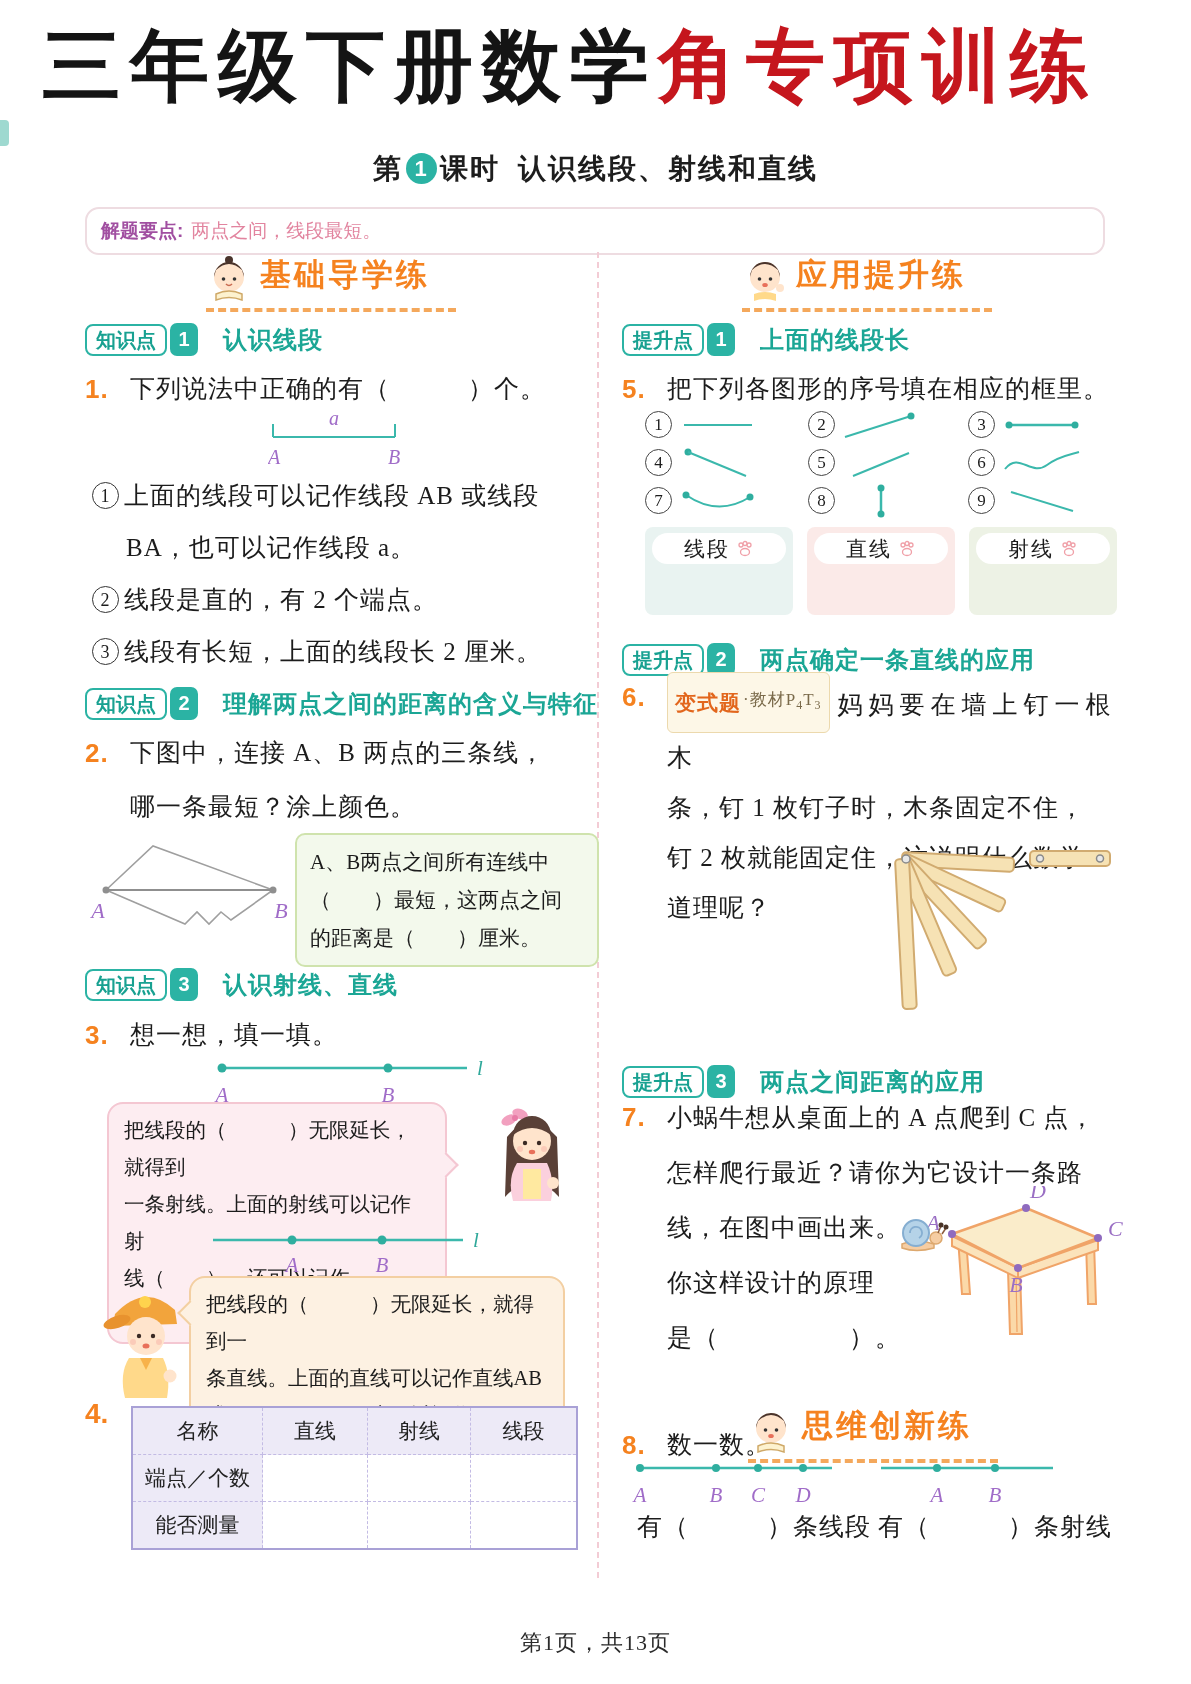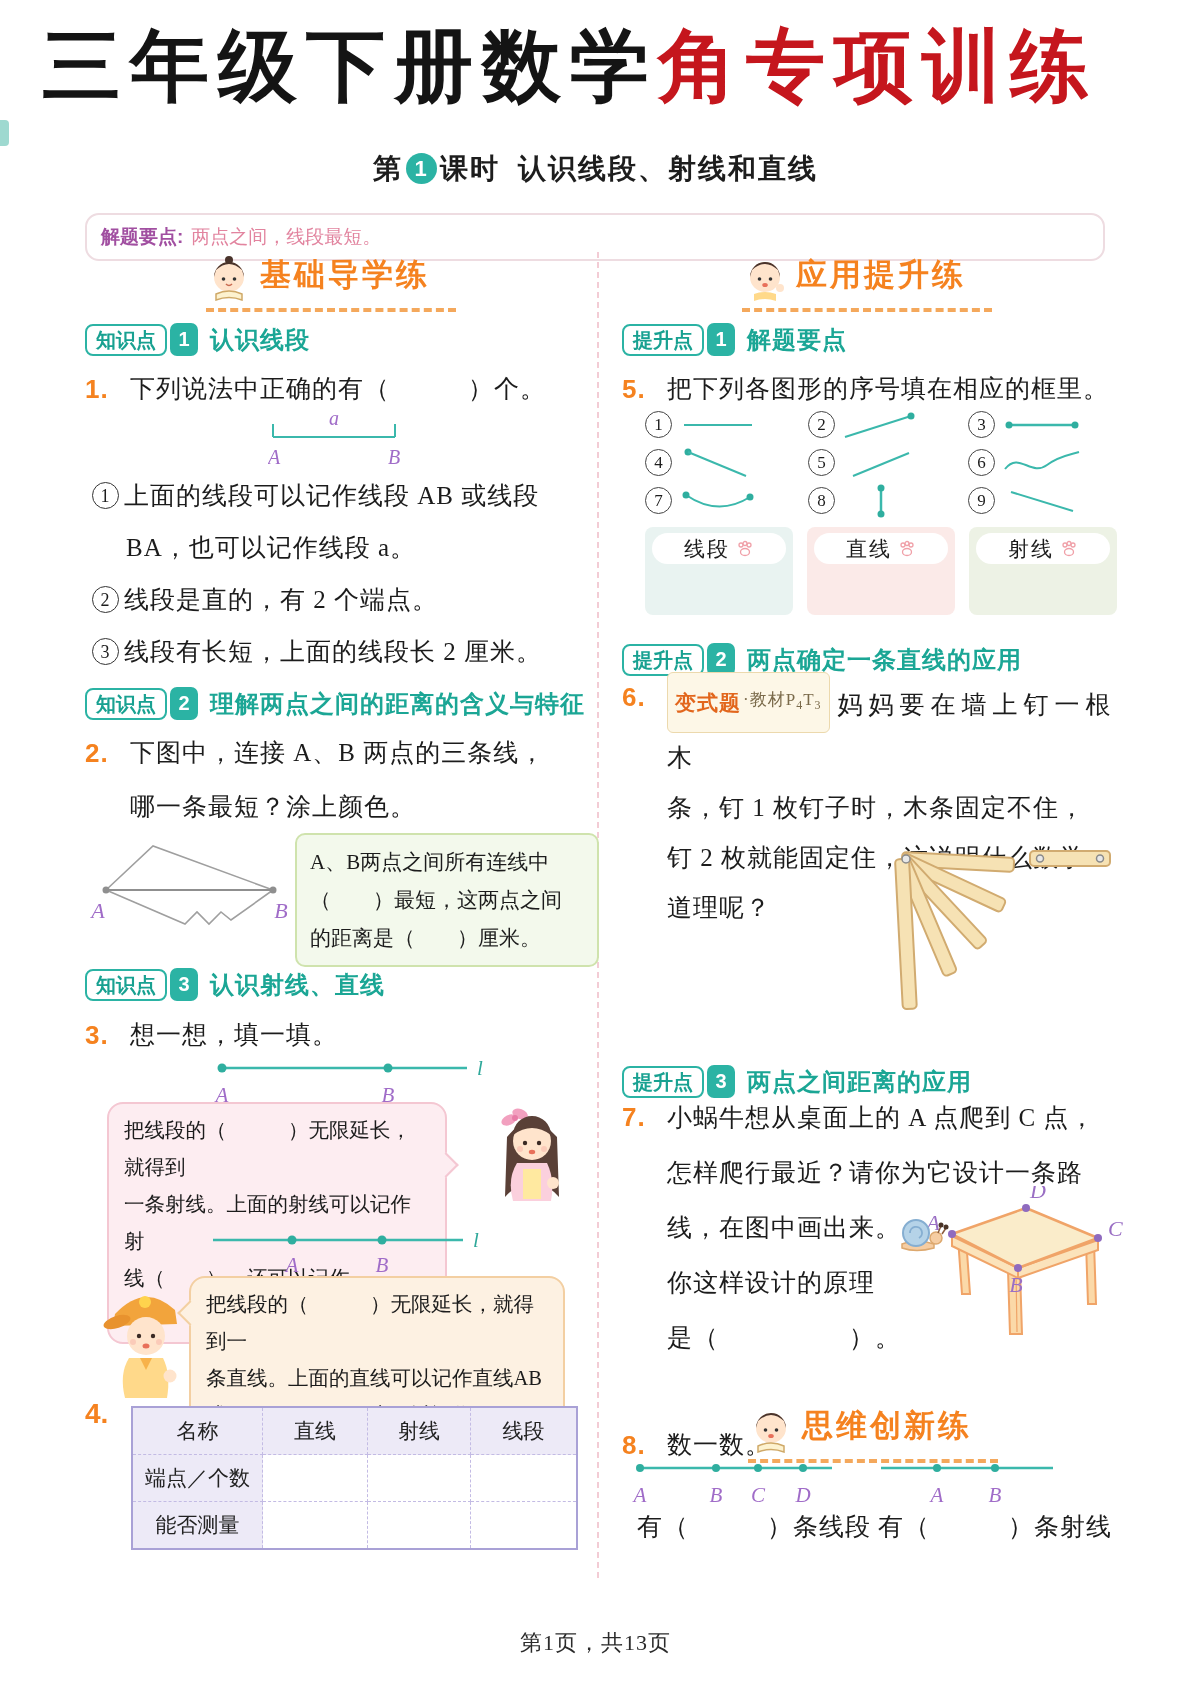--- a/index.html
+++ b/index.html
@@ -7,29 +7,29 @@
         font-family:"Liberation Serif","DejaVu Serif",serif;color:#1c1c1c}
   .side-mark{position:absolute;left:0;top:120px;width:9px;height:26px;background:#9ed9d0;border-radius:0 4px 4px 0}
   
   .title{position:absolute;left:42px;top:14px;font-size:79px;font-weight:900;letter-spacing:9px;white-space:nowrap;font-family:"Liberation Serif",serif}
   .title .black{color:#141414}.title .red{color:#c5161d}
   
   .lesson{position:absolute;left:0;width:100%;top:150px;text-align:center;font-family:"Liberation Sans","DejaVu Sans",sans-serif;font-weight:bold;font-size:28px;color:#1d1d1d;letter-spacing:2px}
   .lesson-num{display:inline-block;width:31px;height:31px;line-height:31px;border-radius:50%;background:#2bb3a4;color:#fff;font-size:22px;text-align:center;vertical-align:2px;margin:0 3px}
   .lesson-title{margin-left:18px}
   
-  .keybox{position:absolute;left:85px;top:213px;width:1020px;height:48px;border:2px solid #eedce1;border-radius:14px;display:flex;align-items:center;padding-left:14px;box-sizing:border-box}
+  .keybox{position:absolute;left:85px;top:207px;width:1020px;height:48px;border:2px solid #eedce1;border-radius:14px;display:flex;align-items:center;padding-left:14px;box-sizing:border-box}
   .keybox .lab{color:#a14fa1;font-weight:bold;font-size:19px;font-family:"Liberation Sans",sans-serif}
   .keybox .txt{color:#e2849f;font-size:19px;margin-left:8px}
   .divider{position:absolute;left:597px;top:252px;height:1326px;border-left:2px dashed #f3ccd5}
   
   .sec-header{position:absolute;display:flex;align-items:flex-start;gap:8px;padding:0 26px 6px 0;border-bottom:4px dashed #f4a85c}
   .sec-header .t{font-family:"Liberation Sans","DejaVu Sans",sans-serif;font-weight:bold;font-size:31px;color:#f5821f;letter-spacing:3px}
   
-  .kp-row{position:absolute;display:flex;align-items:center;gap:12px}
+  .kp-row{position:absolute;display:flex;align-items:center;gap:25px}
   .kp-badge{display:flex;align-items:center}
   .kp-badge .name{border:2px solid #2bb3a4;border-radius:8px;background:#fff;color:#18a191;
       font-family:"Liberation Sans",sans-serif;font-weight:bold;font-size:20px;line-height:26px;padding:1px 9px}
   .kp-badge .num{margin-left:3px;background:#2bb3a4;color:#fff;border-radius:7px;width:28px;height:33px;line-height:33px;
       text-align:center;font-family:"Liberation Sans",sans-serif;font-weight:bold;font-size:20px}
   .kp-title{color:#1ba695;font-family:"Liberation Sans","DejaVu Sans",sans-serif;font-weight:bold;font-size:24px;letter-spacing:1px}
   
   .q{position:absolute;font-size:25px;line-height:54px;letter-spacing:1px}
   .qnum{position:absolute;left:0;top:0;color:#f5821f;font-weight:bold;font-family:"Liberation Sans",sans-serif;font-size:26px}
   .qbody{display:block;padding-left:45px}
@@ -276,21 +276,21 @@
       <circle cx="38" cy="34" r="4" fill="#ffe4cc"></circle>
     </svg>
     <span class="t">应用提升练</span>
   </div>
 
   <div class="kp-row" style="left:622px;top:323px">
     <span class="kp-badge">
       <span class="name">提升点</span>
       <span class="num">1</span>
     </span>
-    <span class="kp-title">解题要点</span>
+    <span class="kp-title">上面的线段长</span>
   </div>
 
   <div class="q" style="left:622px;top:362px;width:500px">
     <span class="qnum">5.</span>
     <span class="qbody">把下列各图形的序号填在相应的框里。</span>
   </div>
 
   <div class="q5grid">
     <div class="q5cell">
         <span class="circ2">1</span>

